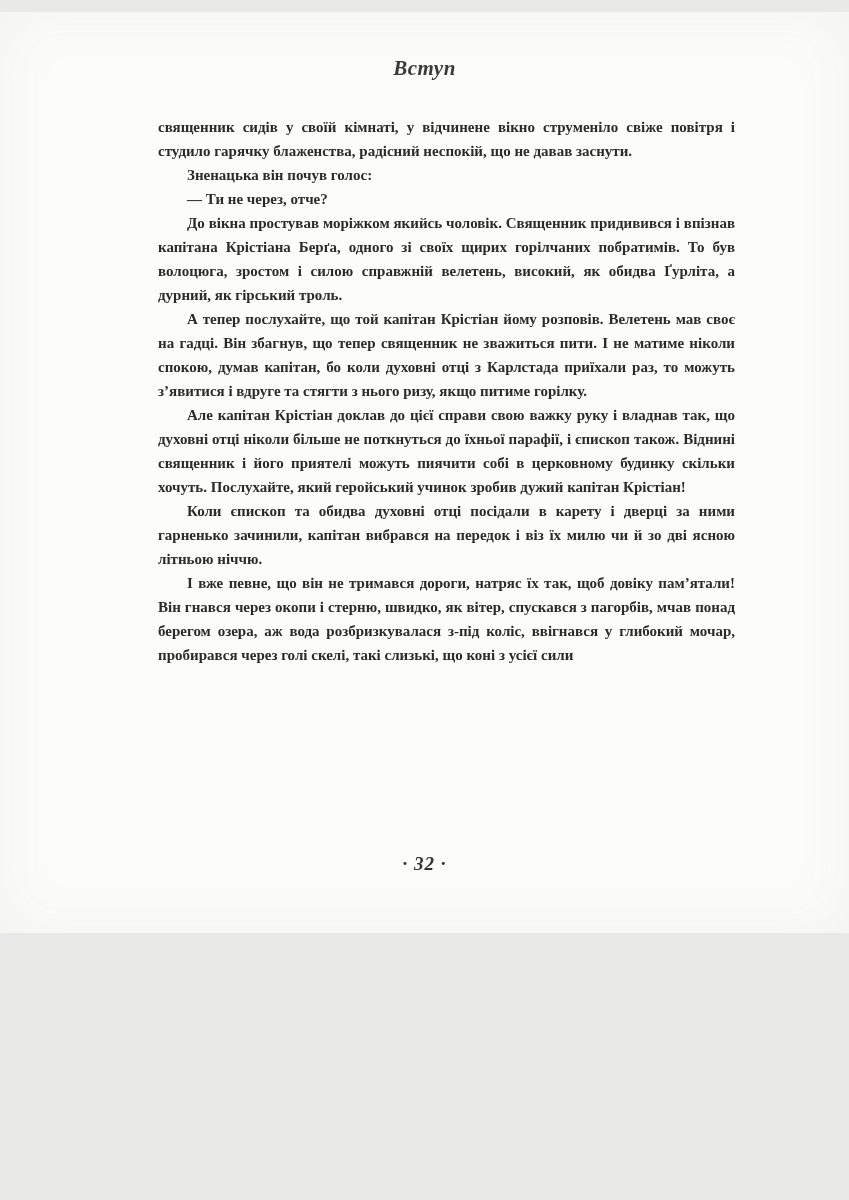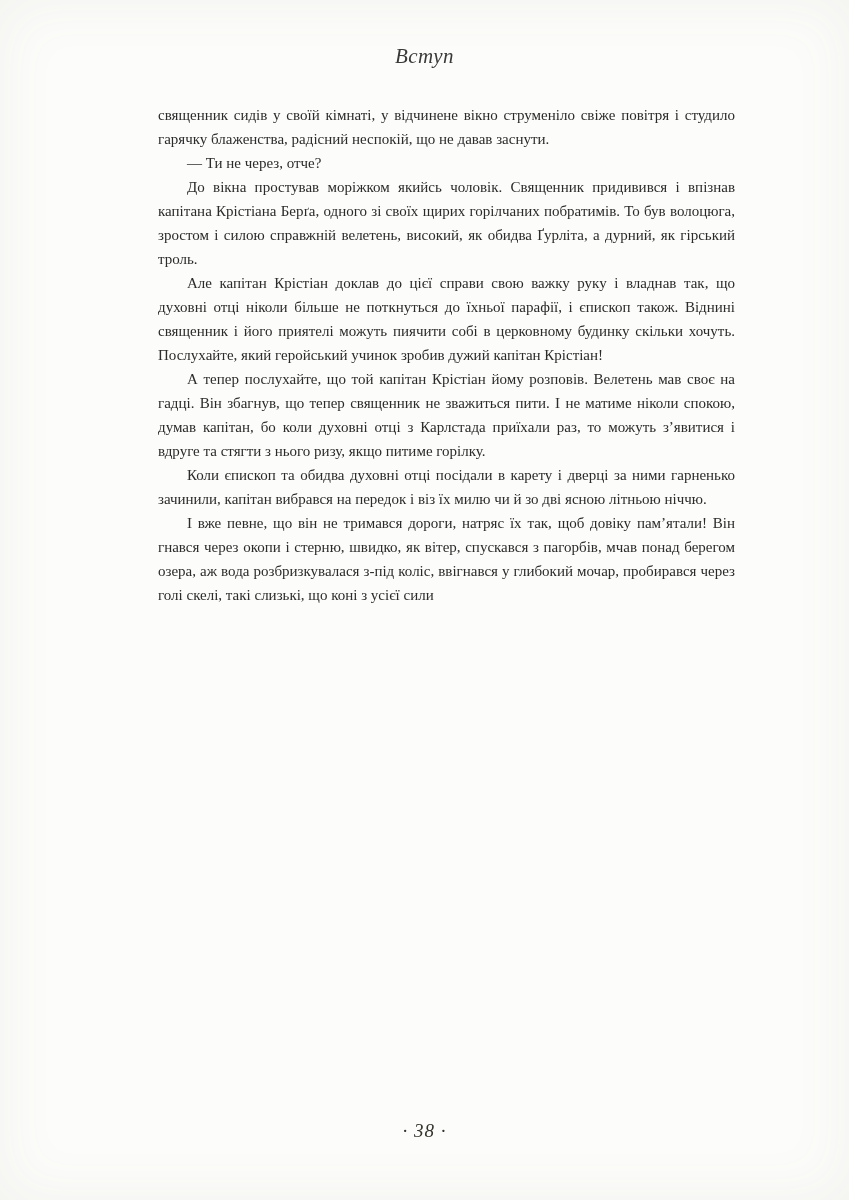--- a/index.html
+++ b/index.html
@@ -3,28 +3,29 @@
   <meta charset="utf-8">
   <style>
     html, body {
       margin: 0;
       padding: 0;
       background: #e9e9e7;
     }
     .page {
       position: relative;
       width: 849px;
-      height: 1200px;
-      margin: 0 auto;
+      height: 921px;
+      margin: 12px auto;
       background: #fcfcfa;
       box-shadow: inset 0 0 60px rgba(120,115,105,0.07);
       font-family: "Liberation Serif", "DejaVu Serif", serif;
       color: #2b2b2b;
       overflow: hidden;
       box-sizing: border-box;
+      font-weight: bold;
     }
     .heading {
       position: absolute;
       top: 44px;
       left: 0;
       right: 0;
       text-align: center;
       font-style: italic;
       font-size: 21px;
       color: #3a3a38;
@@ -62,23 +63,24 @@
   </style>
 </head>
 <body>
 
 <div class="page">
 
   <div class="heading">Вступ</div>
 
   <div class="text-block">
     <p class="no-indent">священник сидів у своїй кімнаті, у відчинене вікно струменіло свіже повітря і студило гарячку блаженства, радісний неспокій, що не давав заснути.</p>
+    <p>Зненацька він почув голос:</p>
     <p>— Ти не через, отче?</p>
     <p>До вікна простував моріжком якийсь чоловік. Священник придивився і впізнав капітана Крістіана Берґа, одного зі своїх щирих горілчаних побратимів. То був волоцюга, зростом і силою справжній велетень, високий, як обидва Ґурліта, а дурний, як гірський троль.</p>
+    <p>А тепер послухайте, що той капітан Крістіан йому розповів. Велетень мав своє на гадці. Він збагнув, що тепер священник не зважиться пити. І не матиме ніколи спокою, думав капітан, бо коли духовні отці з Карлстада приїхали раз, то можуть з’явитися і вдруге та стягти з нього ризу, якщо питиме горілку.</p>
     <p>Але капітан Крістіан доклав до цієї справи свою важку руку і владнав так, що духовні отці ніколи більше не поткнуться до їхньої парафії, і єпископ також. Віднині священник і його приятелі можуть пиячити собі в церковному будинку скільки хочуть. Послухайте, який геройський учинок зробив дужий капітан Крістіан!</p>
-    <p>А тепер послухайте, що той капітан Крістіан йому розповів. Велетень мав своє на гадці. Він збагнув, що тепер священник не зважиться пити. І не матиме ніколи спокою, думав капітан, бо коли духовні отці з Карлстада приїхали раз, то можуть з’явитися і вдруге та стягти з нього ризу, якщо питиме горілку.</p>
     <p>Коли єпископ та обидва духовні отці посідали в карету і дверці за ними гарненько зачинили, капітан вибрався на передок і віз їх милю чи й зо дві ясною літньою ніччю.</p>
     <p>І вже певне, що він не тримався дороги, натряс їх так, щоб довіку пам’ятали! Він гнався через окопи і стерню, швидко, як вітер, спускався з пагорбів, мчав понад берегом озера, аж вода розбризкувалася з-під коліс, ввігнався у глибокий мочар, пробирався через голі скелі, такі слизькі, що коні з усієї сили</p>
   </div>
 
-  <div class="page-number">· 38 ·</div>
+  <div class="page-number">· 32 ·</div>
 
 </div>
 
 </body></html>

